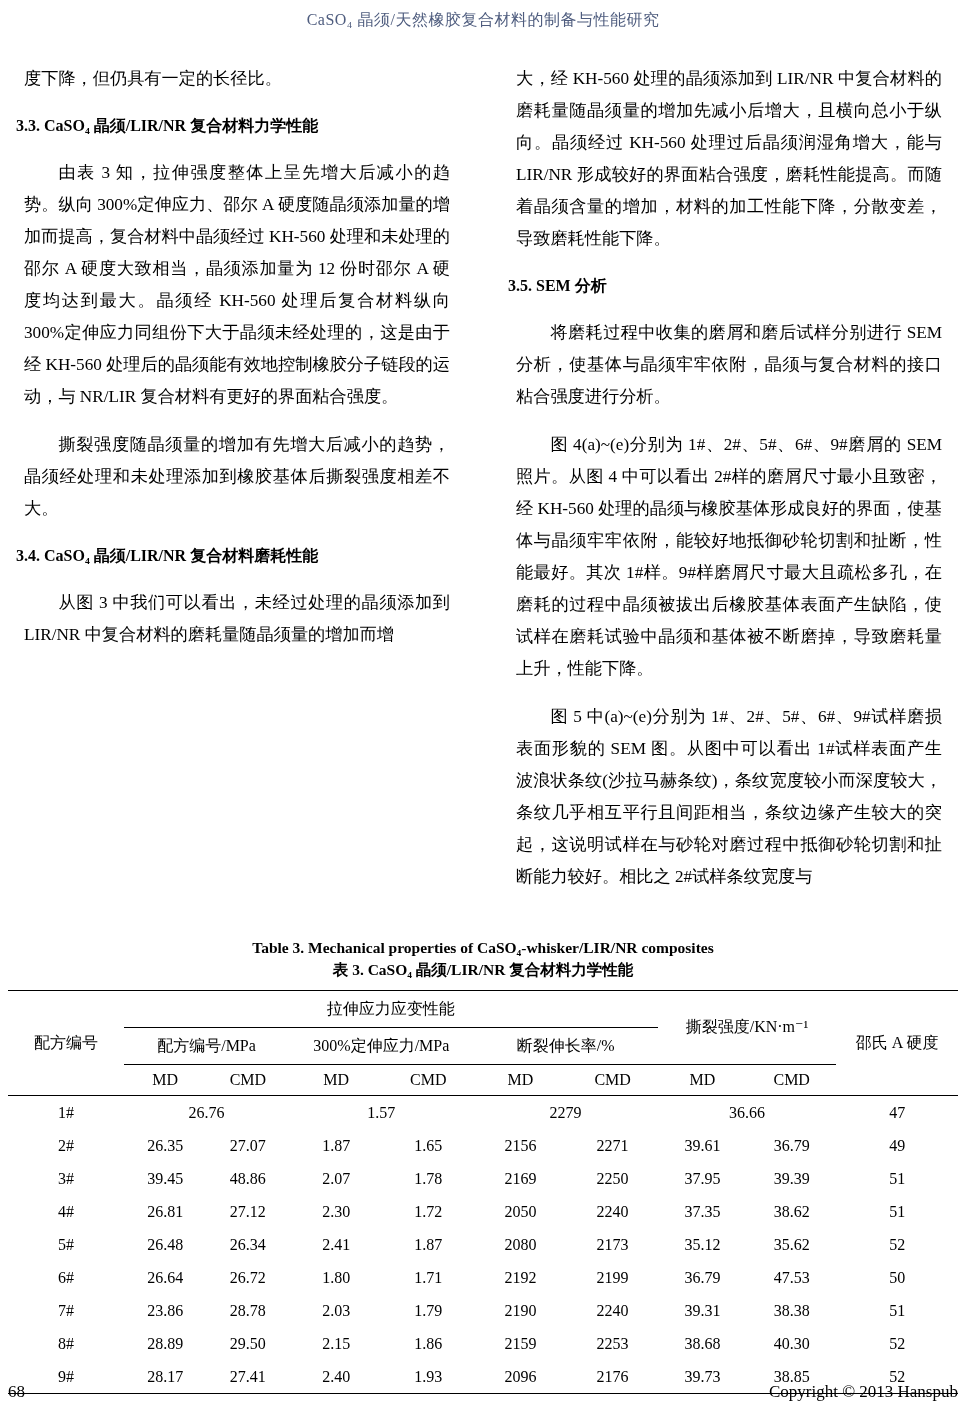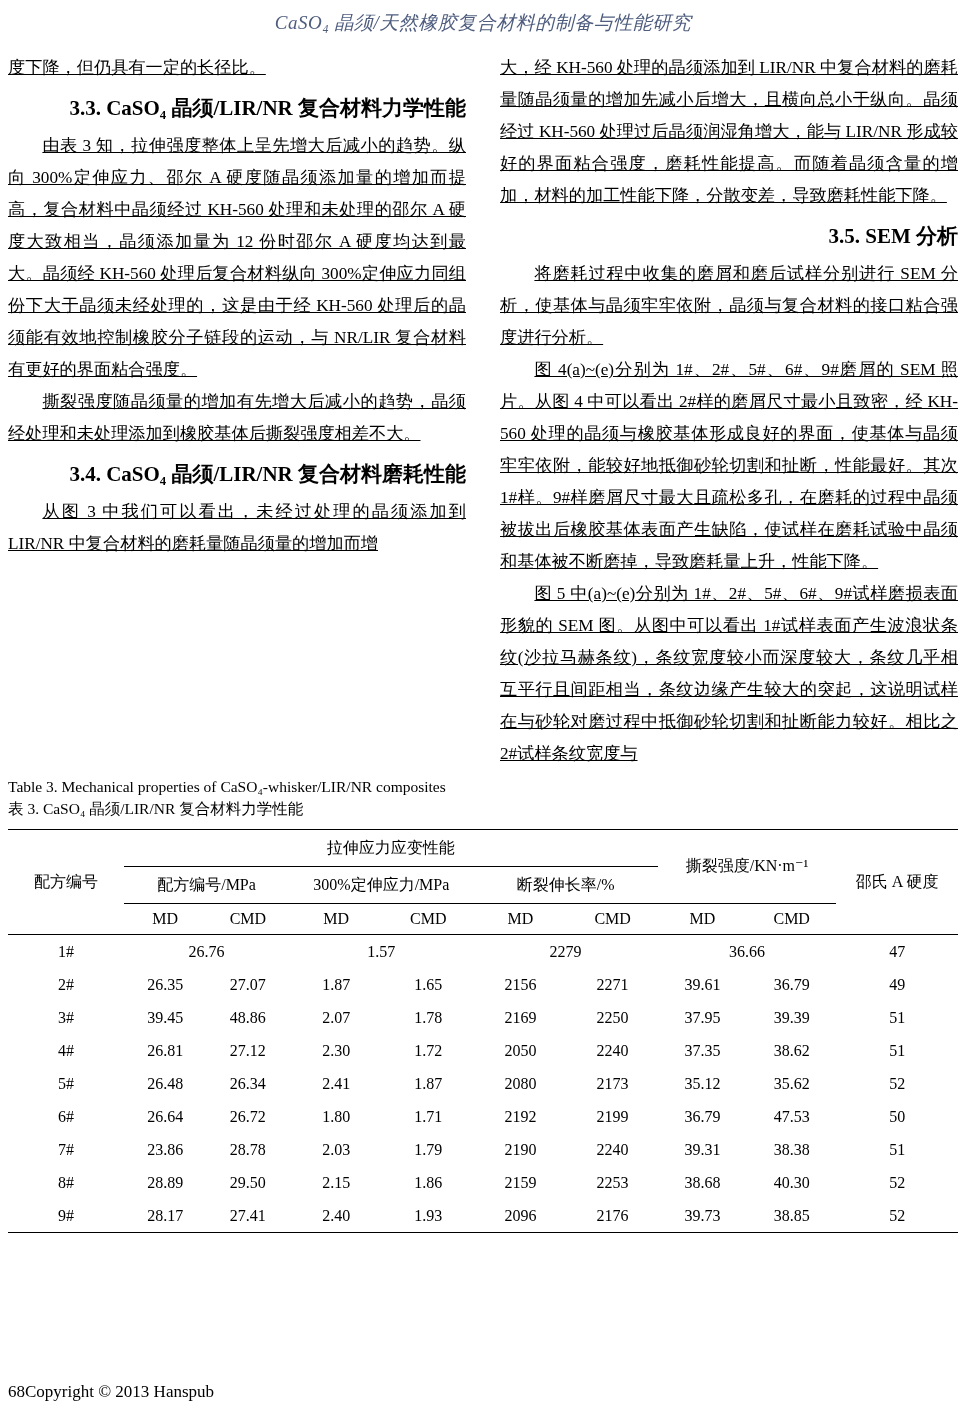--- a/index.html
+++ b/index.html
@@ -1,38 +1,38 @@
 <!DOCTYPE html>
 <html><head>
 <meta charset="utf-8">
 <style>
   html,body{margin:0;padding:0;background:#ffffff;}
   .page{
     width:966px;height:1414px;background:#fff;position:relative;
     font-family:"Liberation Serif","DejaVu Serif",serif;color:#000;
     padding:8px 8px 0 8px;box-sizing:border-box;overflow:hidden;
   }
-  .running-head{text-align:center;font-size:19px;letter-spacing:.5px;padding:2px 0 16px;font-style:italic;}
+  .running-head{text-align:center;font-size:16px;letter-spacing:.5px;padding:2px 0 16px;}
   .columns{display:flex;gap:34px;}
   .col{flex:1 1 0;font-size:17.2px;line-height:32px;text-align:justify;}
-  .col p{margin:0;text-indent:2em;text-decoration:underline;}
+  .col p{margin:16px;text-indent:2em;}
   .col p.noindent{text-indent:0;}
-  .col h3{margin:9px 0 7px 8px;font-size:21px;line-height:30px;font-weight:bold;text-align:right;}
-  .table-caption{margin-top:6px;text-align:left;font-weight:normal;}
+  .col h3{margin:9px 0 7px 8px;font-size:16px;line-height:30px;font-weight:bold;text-align:left;}
+  .table-caption{margin-top:28px;text-align:center;font-weight:bold;}
   .table-caption div{font-size:15.5px;line-height:22px;}
   table.props{width:100%;border-collapse:collapse;margin-top:9px;
     border-top:1.5px solid #000;border-bottom:1.5px solid #000;table-layout:fixed;}
   .props th,.props td{font-weight:normal;text-align:center;vertical-align:middle;padding:0 2px;font-size:16px;}
   .props thead tr.r1 th{height:36px;}
   .props thead tr.r2 th{height:36px;}
   .props thead tr.r3 th{height:30px;}
   .props tbody td{height:33px;}
   .bb{border-bottom:1px solid #000;}
   .hb{border-bottom:1.5px solid #000;}
-  .footer{position:absolute;left:8px;right:8px;bottom:12px;display:flex;font-size:17px;}
+  .footer{position:absolute;left:8px;right:8px;bottom:12px;display:flex;justify-content:space-between;font-size:17px;}
 </style>
 </head>
 <body>
 
 <div class="page">
 
   <div class="running-head" style="color: rgb(78, 92, 126);">CaSO₄ 晶须/天然橡胶复合材料的制备与性能研究</div>
 
   <div class="columns">
     <div class="col">

